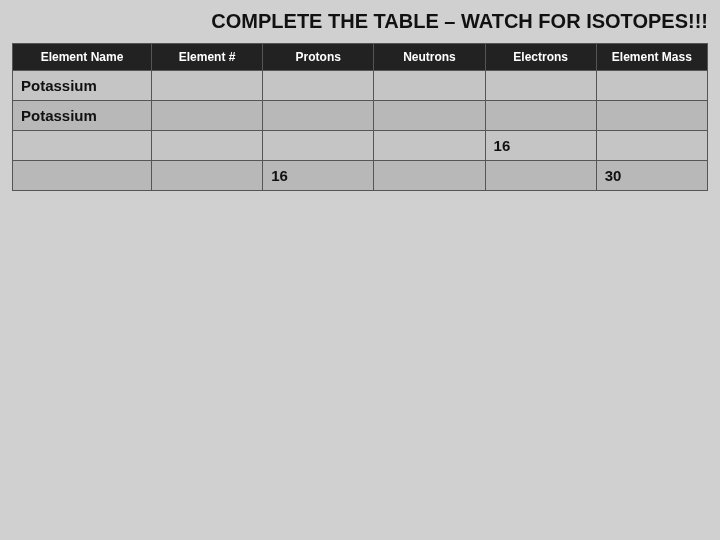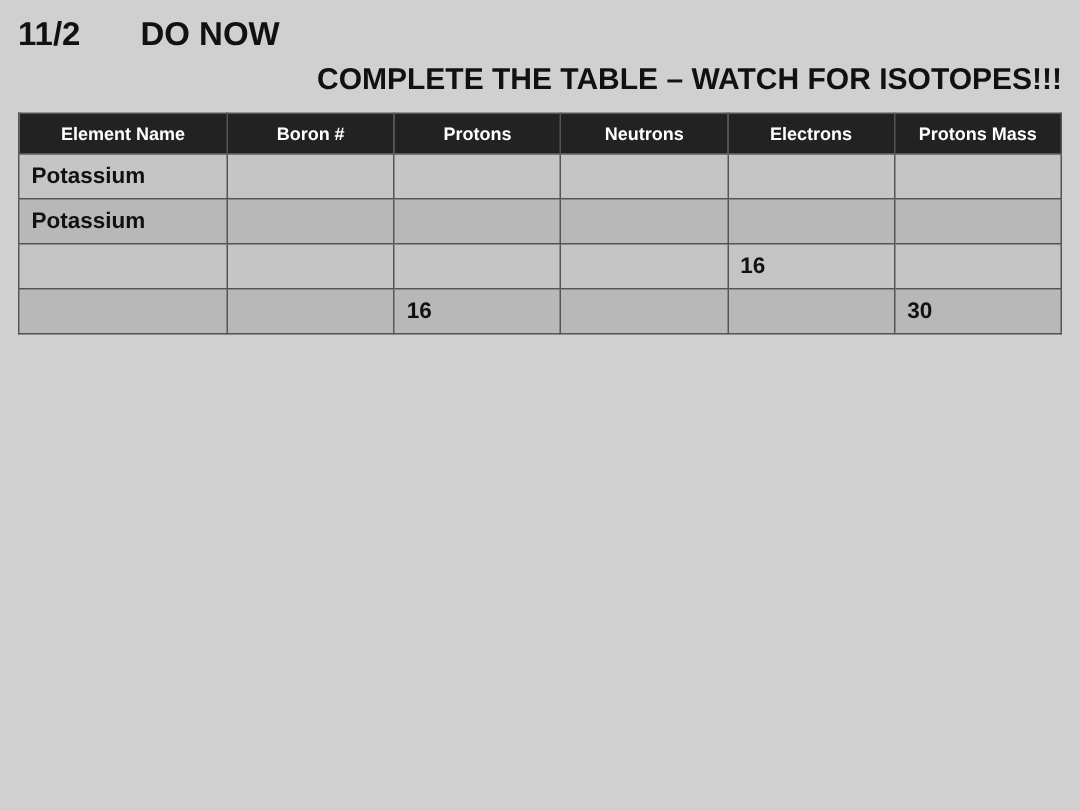--- a/index.html
+++ b/index.html
@@ -85,35 +85,31 @@
     .col-atomic { width: 16%; }
     .col-protons { width: 16%; }
     .col-neutrons { width: 16%; }
     .col-electrons { width: 16%; }
     .col-mass { width: 16%; }
   </style>
 </head>
 <body>
 
 <div class="page">
-  <div class="header-line">
-    <span class="date">11/2</span>
-    <span class="do-now">DO NOW</span>
-  </div>
   <div class="subtitle">COMPLETE THE TABLE – WATCH FOR ISOTOPES!!!</div>
 
   <table>
     <thead>
       <tr>
         <th class="col-name">Element Name</th>
-        <th class="col-atomic">Boron  #</th>
+        <th class="col-atomic">Element  #</th>
         <th class="col-protons">Protons</th>
         <th class="col-neutrons">Neutrons</th>
         <th class="col-electrons">Electrons</th>
-        <th class="col-mass">Protons Mass</th>
+        <th class="col-mass">Element Mass</th>
       </tr>
     </thead>
     <tbody id="table-body">
         <tr>
           <td>Potassium</td>
           <td></td>
           <td></td>
           <td></td>
           <td></td>
           <td></td>

